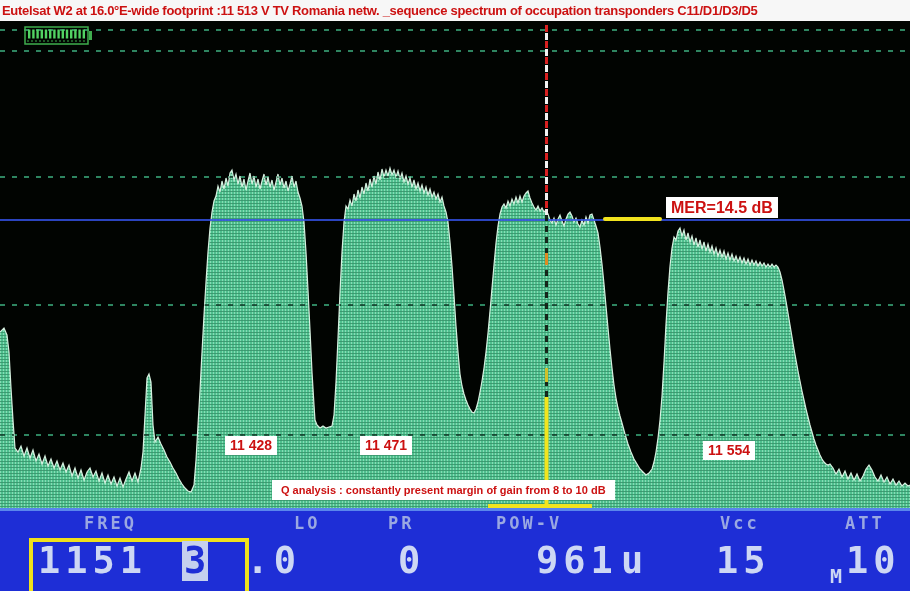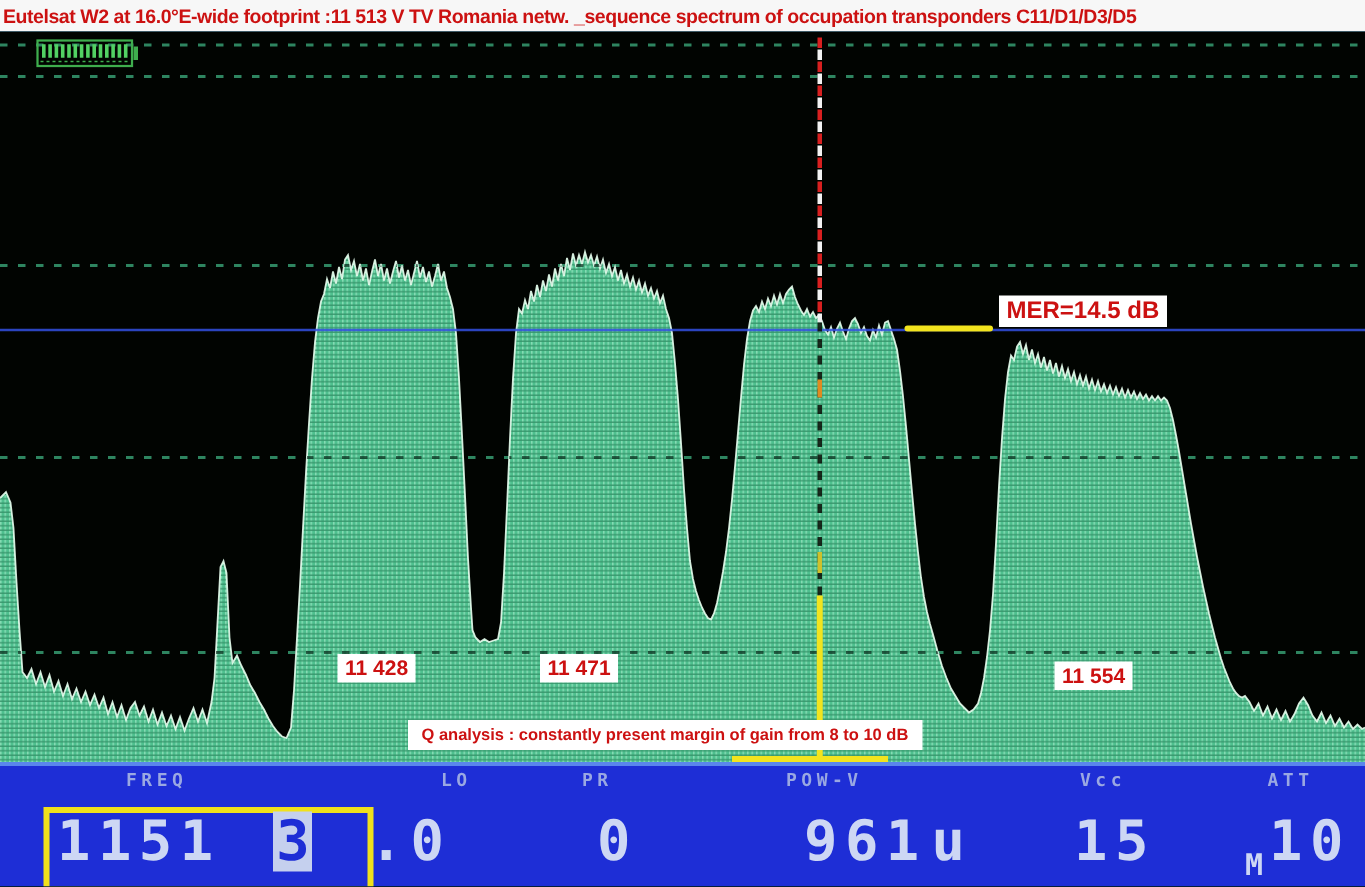--- a/index.html
+++ b/index.html
@@ -1,41 +1,41 @@
 <!DOCTYPE html>
 <html><head>
 <meta charset="utf-8">
 <style>
   html,body{margin:0;padding:0;background:#000;}
-  .screen{position:relative;width:910px;height:591px;overflow:hidden;background:#0369a1;
+  .screen{position:relative;width:910px;height:591px;overflow:hidden;background:#fdba74;
           font-family:"Liberation Sans",sans-serif;}
   
   .titlebar{position:absolute;left:0;top:0;width:910px;height:21px;background:#f7f7f7;
             display:flex;align-items:center;}
   .titlebar span{font-size:13px;font-weight:bold;color:#cc1111;letter-spacing:-0.3px;
                  white-space:nowrap;padding-left:2px;}
   
   .spectrum{position:absolute;left:0;top:21px;width:910px;height:487px;background:#010401;}
   .spectrum svg{position:absolute;left:0;top:0;}
   .spec-label{position:absolute;background:#ffffff;color:#cc1111;font-weight:bold;
               font-size:14px;line-height:17px;padding:1px 5px;white-space:nowrap;}
   .lbl-t1{left:225px;top:415px;}
   .lbl-t2{left:360px;top:415px;}
   .lbl-t3{left:703px;top:420px;}
   .lbl-mer{left:666px;top:176px;font-size:16px;line-height:19px;}
   .lbl-q{left:272px;top:459px;font-size:11px;line-height:18px;padding:1px 9px;}
   
   .bottombar{position:absolute;left:0;top:508px;width:910px;height:83px;
              background:linear-gradient(#5a86ec 0,#5a86ec 3px,#1e2ed6 3px);
              font-family:"DejaVu Sans Mono",monospace;font-weight:bold;}
-  .bb-h{position:absolute;top:5px;font-size:12px;letter-spacing:3px;color:#9aa8e2;white-space:nowrap;}
+  .bb-h{position:absolute;top:5px;font-size:17px;letter-spacing:3px;color:#9aa8e2;white-space:nowrap;}
   .bb-v{position:absolute;top:33px;font-size:37px;line-height:40px;letter-spacing:5px;
         color:#cdd7f4;white-space:nowrap;}
   .h-freq{left:84px;} .h-lo{left:294px;} .h-pr{left:388px;}
-  .h-pow{left:524px;text-align:center;} .h-vcc{left:720px;} .h-att{left:845px;}
+  .h-pow{left:496px;text-align:center;} .h-vcc{left:720px;} .h-att{left:845px;}
   .v-freq{left:38px;display:flex;letter-spacing:0;gap:35px;}
   .v-freq span{letter-spacing:5px;}
   .v-freq .cursor{background:#c5d0ee;color:#1e2ed6;letter-spacing:0;padding:0 2px;margin-right:3px;}
   .v-lo{left:266px;} .v-pr{left:398px;}
   .v-pow{left:536px;} .v-pow-u{left:621px;} .v-vcc{left:716px;text-align:right;}
   .v-att-m{left:830px;font-size:20px;top:48px;letter-spacing:0;}
   .v-att{left:846px;}
   .freq-box{position:absolute;left:29px;top:30px;width:212px;height:49px;
             border:4px solid #f0e11c;}
 </style>

